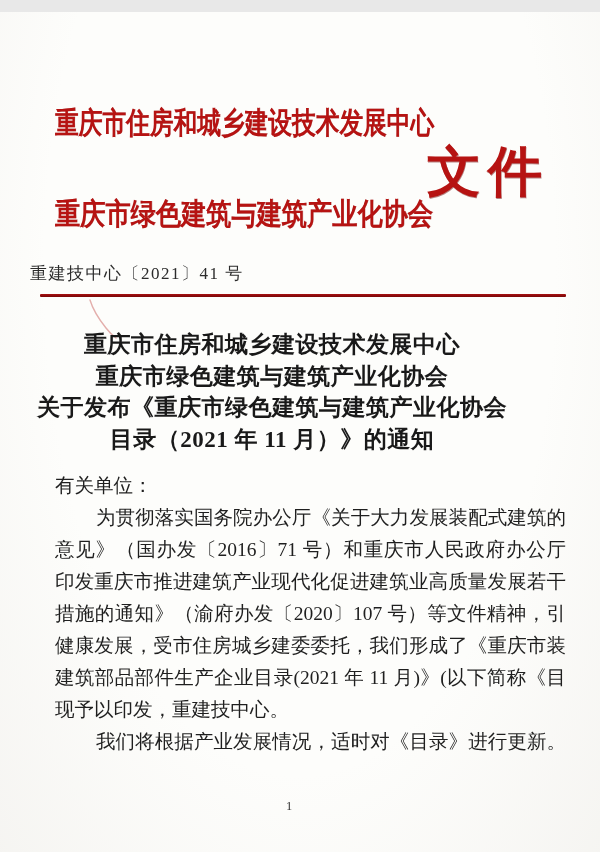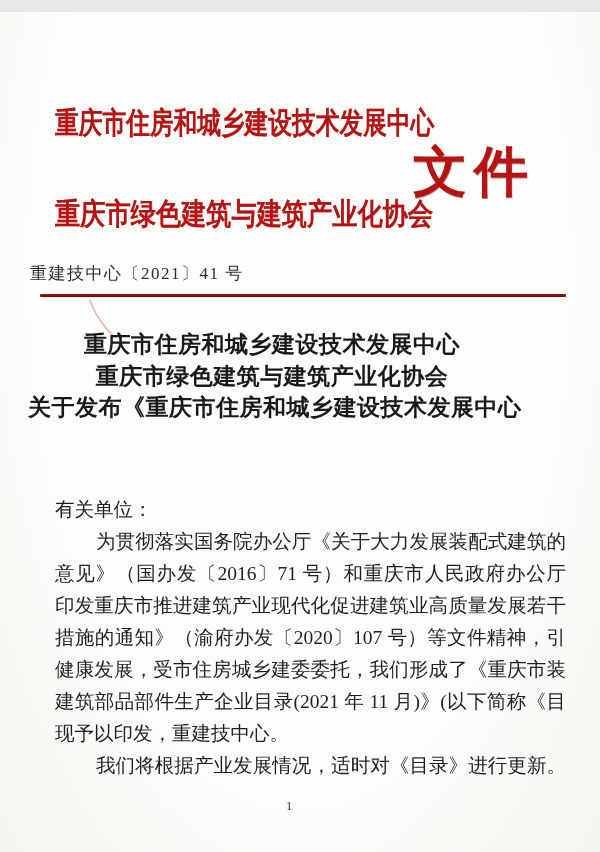--- a/index.html
+++ b/index.html
@@ -30,21 +30,21 @@
     font-weight: bold;
     color: #b61312;
     white-space: nowrap;
     transform-origin: left top;
     text-shadow: 0.4px 0.4px 0 rgba(120,10,10,0.45);
   }
   .org-line-1 { top: 91px; transform: scaleX(0.79); }
   .org-line-2 { top: 182px; transform: scaleX(0.84); }
   .doc-type {
     position: absolute;
-    left: 413px;
+    left: 427px;
     top: 124px;
     font-size: 54px;
     font-weight: bold;
     color: #bb0f0d;
     letter-spacing: 7px;
     white-space: nowrap;
     text-shadow: 0.6px 0.6px 0 rgba(110,8,8,0.5);
   }
   .doc-number {
     position: absolute;
@@ -89,21 +89,21 @@
     font-size: 23px;
     line-height: 31.5px;
     white-space: nowrap;
     letter-spacing: 0.5px;
   }
 
   
   .body-block {
     position: absolute;
     left: 55px;
-    top: 482px;
+    top: 458px;
     width: 511px;
     font-size: 19.5px;
     color: #1f1f1f;
   }
   .line {
     height: 32px;
     max-height: 32px;
     line-height: 32px;
     overflow: hidden;
     text-align: justify;
@@ -135,21 +135,22 @@
 
   <div class="red-rule"></div>
 
   <svg class="scribble" viewBox="0 0 48 42" xmlns="http://www.w3.org/2000/svg">
     <path d="M14,2 C 17,12 22,20 30,30 C 33,34 36,37 40,40" fill="none" stroke="rgba(205,110,105,0.55)" stroke-width="1.4" stroke-linecap="round"></path>
   </svg>
 
   <div class="title-block">
     <div class="title-line">重庆市住房和城乡建设技术发展中心</div>
     <div class="title-line">重庆市绿色建筑与建筑产业化协会</div>
-    <div class="title-line">关于发布《重庆市住房和城乡建设技术发展中心</div>
+    <div class="title-line">关于发布《重庆市绿色建筑与建筑产业化协会</div>
+    <div class="title-line">目录（2021 年 11 月）》的通知</div>
   </div>
 
   <div class="body-block">
     <div class="line left">有关单位：</div>
 
     <div class="line indent">为贯彻落实国务院办公厅《关于大力发展装配式建筑的指导</div>
     <div class="line">意见》（国办发〔2016〕71 号）和重庆市人民政府办公厅《关于</div>
     <div class="line">印发重庆市推进建筑产业现代化促进建筑业高质量发展若干政策</div>
     <div class="line">措施的通知》（渝府办发〔2020〕107 号）等文件精神，引导行业</div>
     <div class="line">健康发展，受市住房城乡建委委托，我们形成了《重庆市装配式</div>

